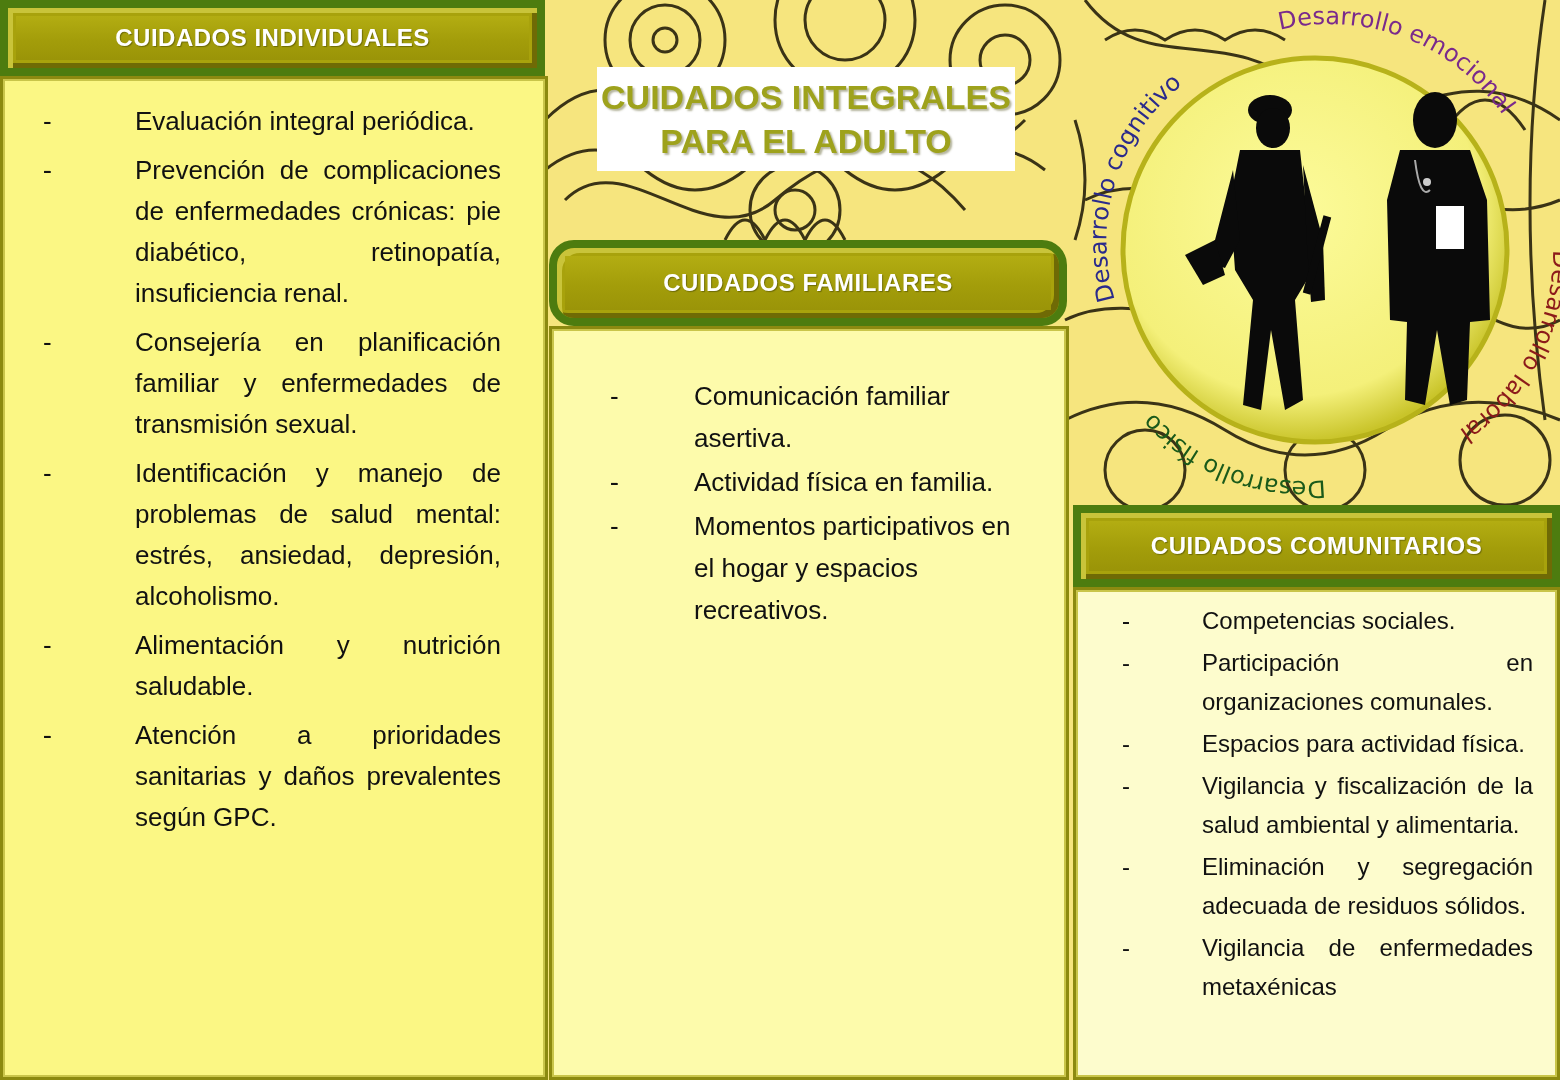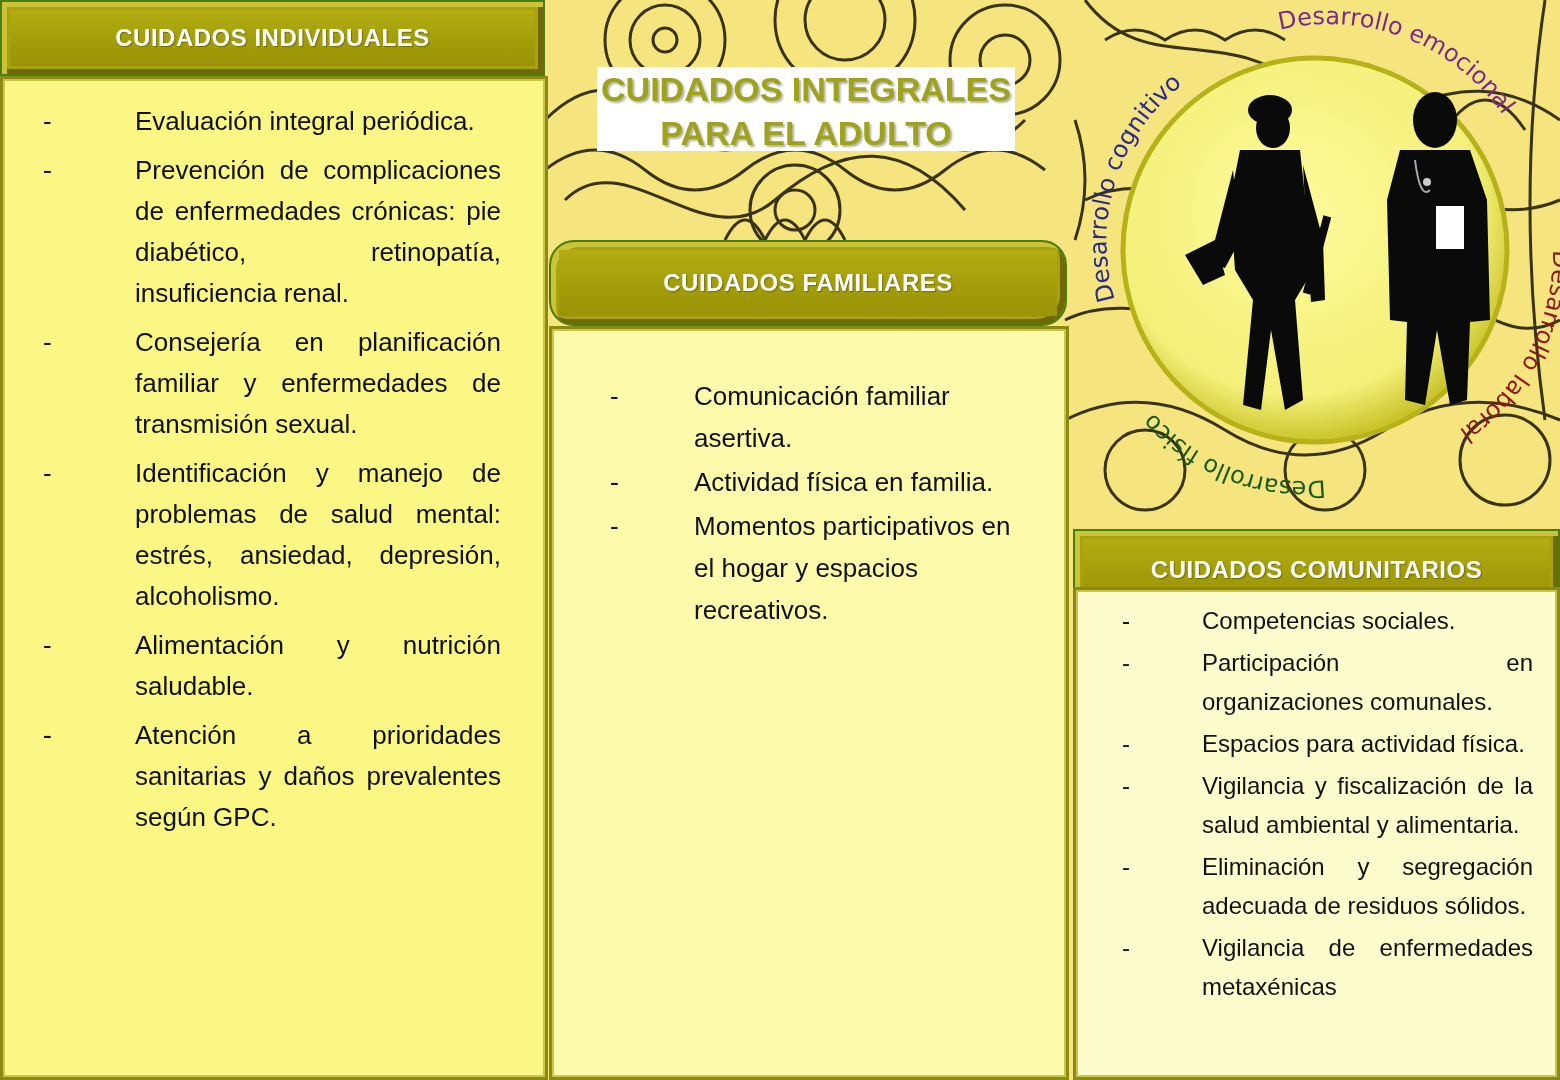--- a/index.html
+++ b/index.html
@@ -16,21 +16,21 @@
       left: 545px; top: 0; width: 1015px; height: 1080px;
       background-color: #f6e57e;
       overflow: hidden;
     }
     .bg-pattern svg { position: absolute; left: 0; top: 0; }
 
     
     .hdr {
       position: absolute;
       background: #a8a20c;
-      border: 2px solid #4d7c0f;
+      border: 8px solid #4d7c0f;
       box-shadow:
         inset 6px 6px 0 -1px #c9c43a,
         inset -6px -6px 0 -1px #6f6a05,
         inset 0 0 0 7px #a8a20c;
       display: flex; align-items: center; justify-content: center;
       color: #ffffff;
       font-weight: bold;
       letter-spacing: 0.5px;
       text-shadow: 1px 1px 1px rgba(60,60,0,0.5);
       font-size: 24px;
@@ -65,23 +65,23 @@
 
     .left ul.items li { font-size: 26px; line-height: 41px; padding-left: 56px; text-align: justify; margin-bottom: 8px; }
     .left ul.items li .dash { left: -36px; }
     .mid ul.items li { font-size: 26px; line-height: 42px; padding-left: 56px; margin-bottom: 2px; }
     .mid ul.items li .dash { left: -28px; }
     .right ul.items li { font-size: 24px; line-height: 39px; padding-left: 52px; text-align: justify; margin-bottom: 3px; }
     .right ul.items li .dash { left: -28px; }
 
     .title-box {
       position: absolute;
-      left: 597px; top: 67px; width: 418px; height: 84px;
+      left: 597px; top: 67px; width: 418px; height: 104px;
       background: #ffffff;
-      display: flex; flex-direction: column; align-items: center; 
+      display: flex; flex-direction: column; align-items: center; justify-content: center;
       color: #9ea21c;
       font-weight: bold;
       font-size: 34px;
       line-height: 44px;
       text-shadow: 2px 2px 2px rgba(90,90,40,0.45);
       text-align: center;
     }
 
     .emblem {
       position: absolute;
@@ -225,21 +225,21 @@
     </g>
     <g font-family="DejaVu Sans, sans-serif" font-size="24">
       <text fill="#2a2a8c"><textPath href="#arcCog">Desarrollo cognitivo</textPath></text>
       <text fill="#7a2a8c"><textPath href="#arcEmo">Desarrollo emocional</textPath></text>
       <text fill="#8c1a1a"><textPath href="#arcLab">Desarrollo laboral</textPath></text>
       <text fill="#1a5a1a"><textPath href="#arcFis">Desarrollo físico</textPath></text>
     </g>
   </svg>
 </div>
 
-<div class="hdr" style="left:1073px; top:505px; width:487px; height:82px;margin-top:24px;">
+<div class="hdr" style="left:1073px; top:505px; width:487px; height:82px;">
   <span>CUIDADOS COMUNITARIOS</span>
 </div>
 <div class="panel right" style="left:1073px; top:587px; width:487px; height:493px; padding:8px 24px 0 74px;">
   <ul class="items">
     <li>
         <span class="dash">-</span>
       </li>
     <li>
         <span class="dash">-</span>
         <span class="txt">Competencias sociales.</span>

